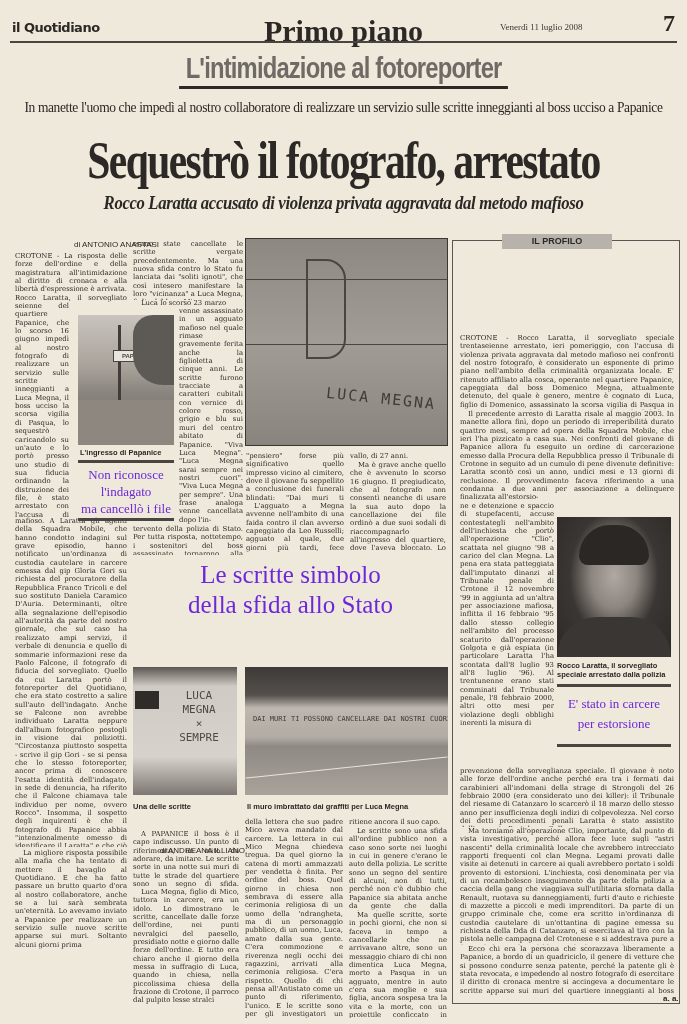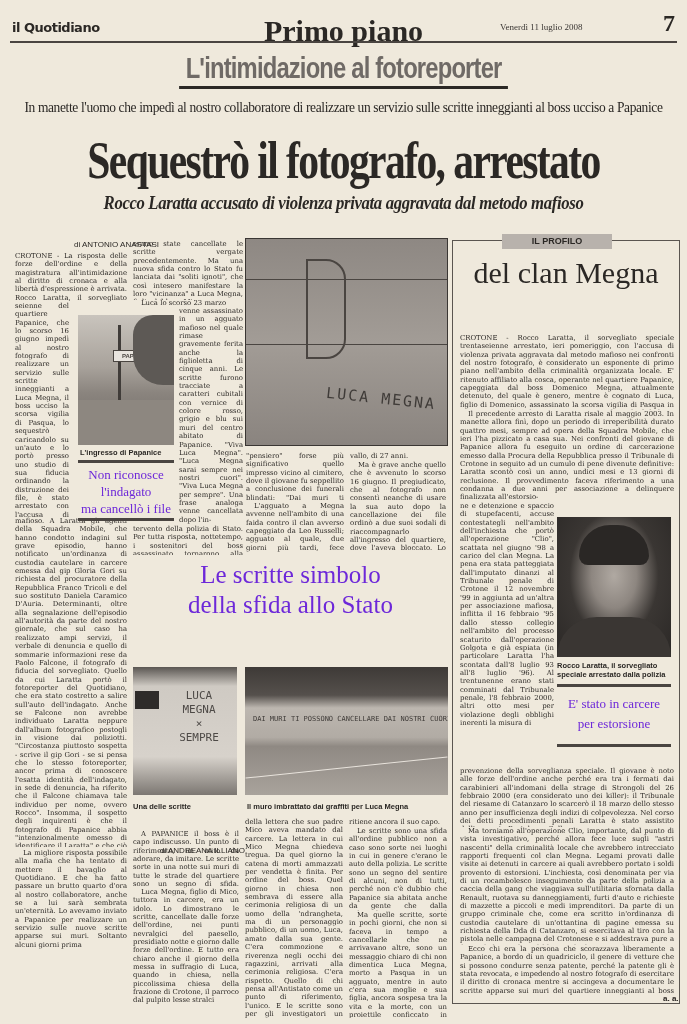--- a/index.html
+++ b/index.html
@@ -104,21 +104,20 @@
 <div class="abs txt" style="left:133px;top:830px;width:106px;height:58px;text-indent:8px;">A PAPANICE il boss è il capo indiscusso. Un punto di riferimento, un mito da adorare, da imitare. Le scritte sorte in una notte sui muri di tutte le strade del quartiere sono un segno di sfida. Nessuno ha visto chi, armato di vernice, ha imbrattato le mura. Nessuno ha visto, nè sentito.</div>
 <div class="abs txt" style="left:133px;top:888px;width:106px;height:130px;text-indent:8px;">Luca Megna, figlio di Mico, tuttora in carcere, era un idolo. Lo dimostrano le scritte, cancellate dalle forze dell'ordine, nei punti nevralgici del paesello, presidiato notte e giorno dalle forze dell'ordine. E tutto era chiaro anche il giorno della messa in suffragio di Luca, quando in chiesa, nella piccolissima chiesa della frazione di Crotone, il parroco dal pulpito lesse stralci</div>
 <div class="abs txt" style="left:245px;top:818px;width:98px;height:200px;">della lettera che suo padre Mico aveva mandato dal carcere. La lettera in cui Mico Megna chiedeva tregua. Da quel giorno la catena di morti ammazzati per vendetta è finita. Per ordine del boss. Quel giorno in chiesa non sembrava di essere alla cerimonia religiosa di un uomo della 'ndrangheta, ma di un personaggio pubblico, di un uomo, Luca, amato dalla sua gente. C'era commozione e riverenza negli occhi dei ragazzini, arrivati alla cerimonia religiosa. C'era rispetto. Quello di chi pensa all'Antistato come un punto di riferimento, l'unico. E le scritte sono per gli investigatori un segnale. Un modo per indicare che quella gente, quella frazione, sfida lo Stato che presidia il territorio e non dimentica chi</div>
 <div class="abs txt" style="left:349px;top:818px;width:98px;height:9px;">ritiene ancora il suo capo.</div>
 <div class="abs txt" style="left:349px;top:827px;width:98px;height:84px;text-indent:8px;">Le scritte sono una sfida all'ordine pubblico non a caso sono sorte nei luoghi in cui in genere c'erano le auto della polizia. Le scritte sono un segno del sentire di alcuni, non di tutti, perché non c'è dubbio che Papanice sia abitata anche da gente che dalla 'ndrangheta non vuol sentire parlare. Di gente che nella violenza e negli affari illeciti non si riconosce.</div>
 <div class="abs txt" style="left:349px;top:911px;width:98px;height:107px;text-indent:8px;">Ma quelle scritte, sorte in pochi giorni, che non si faceva in tempo a cancellarle che ne arrivavano altre, sono un messaggio chiaro di chi non dimentica Luca Megna, morto a Pasqua in un agguato, mentre in auto c'era sua moglie e sua figlia, ancora sospesa tra la vita e la morte, con un proiettile conficcato in testa.</div>
 
 <div class="abs profile-box"></div>
 <div class="abs profile-label">IL PROFILO</div>
 <div class="abs profile-title">
-  <div>del clan Megna</div>
 </div>
 <div class="abs txt" style="left:460px;top:334px;width:214px;height:76px;">CROTONE - Rocco Laratta, il sorvegliato speciale trentaseienne arrestato, ieri pomeriggio, con l'accusa di violenza privata aggravata dal metodo mafioso nei confronti del nostro fotografo, è considerato un esponente di primo piano nell'ambito della criminalità organizzata locale. E' ritenuto affiliato alla cosca, operante nel quartiere Papanice, capeggiata dal boss Domenico Megna, attualmente detenuto, del quale è genero, mentre è cognato di Luca, figlio di Domenico, assassinato la scorsa vigilia di Pasqua in un agguato nel quale rimase gravemente ferita la figlioletta di cinque anni.</div>
 <div class="abs txt" style="left:460px;top:410px;width:214px;height:92px;text-indent:8px;">Il precedente arresto di Laratta risale al maggio 2003. In manette allora finì, dopo un periodo di irreperibilità durato quattro mesi, sempre ad opera della Squadra Mobile, che ieri l'ha pizzicato a casa sua. Nei confronti del giovane di Papanice allora fu eseguito un ordine di carcerazione emesso dalla Procura della Repubblica presso il Tribunale di Crotone in seguito ad un cumulo di pene divenute definitive: Laratta scontò così un anno, undici mesi e 13 giorni di reclusione. Il provvedimento faceva riferimento a una condanna a due anni per associazione a delinquere finalizzata all'estorsio-</div>
 <div class="abs txt" style="left:460px;top:502px;width:94px;height:264px;">ne e detenzione e spaccio di stupefacenti, accuse contestategli nell'ambito dell'inchiesta che portò all'operazione "Clio", scattata nel giugno '98 a carico del clan Megna. La pena era stata patteggiata dall'imputato dinanzi al Tribunale penale di Crotone il 12 novembre '99 in aggiunta ad un'altra per associazione mafiosa, inflitta il 16 febbraio '95 dallo stesso collegio nell'ambito del processo scaturito dall'operazione Golgota e già espiata (in particolare Laratta l'ha scontata dall'8 luglio 93 all'8 luglio '96). Al trentunenne erano stati comminati dal Tribunale penale, l'8 febbraio 2000, altri otto mesi per violazione degli obblighi inerenti la misura di</div>
 
 <div class="abs photo" style="left:557px;top:517px;width:114px;height:140px;background:radial-gradient(ellipse at 50% 42%,#b0a9a2 0%,#8d8680 28%,#3a3633 55%,#2b2826 100%);">
   <div style="position:absolute;left:22px;top:8px;width:70px;height:40px;background:#2a2725;border-radius:35px 35px 10px 10px;"></div>
   <div style="position:absolute;left:0;top:100px;width:114px;height:40px;background:#3a3633;border-radius:40px 40px 0 0;"></div>
 </div>
 <div class="abs caption" style="left:557px;top:661px;width:118px;line-height:9px;">Rocco Laratta, il sorvegliato speciale arrestato dalla polizia</div>

